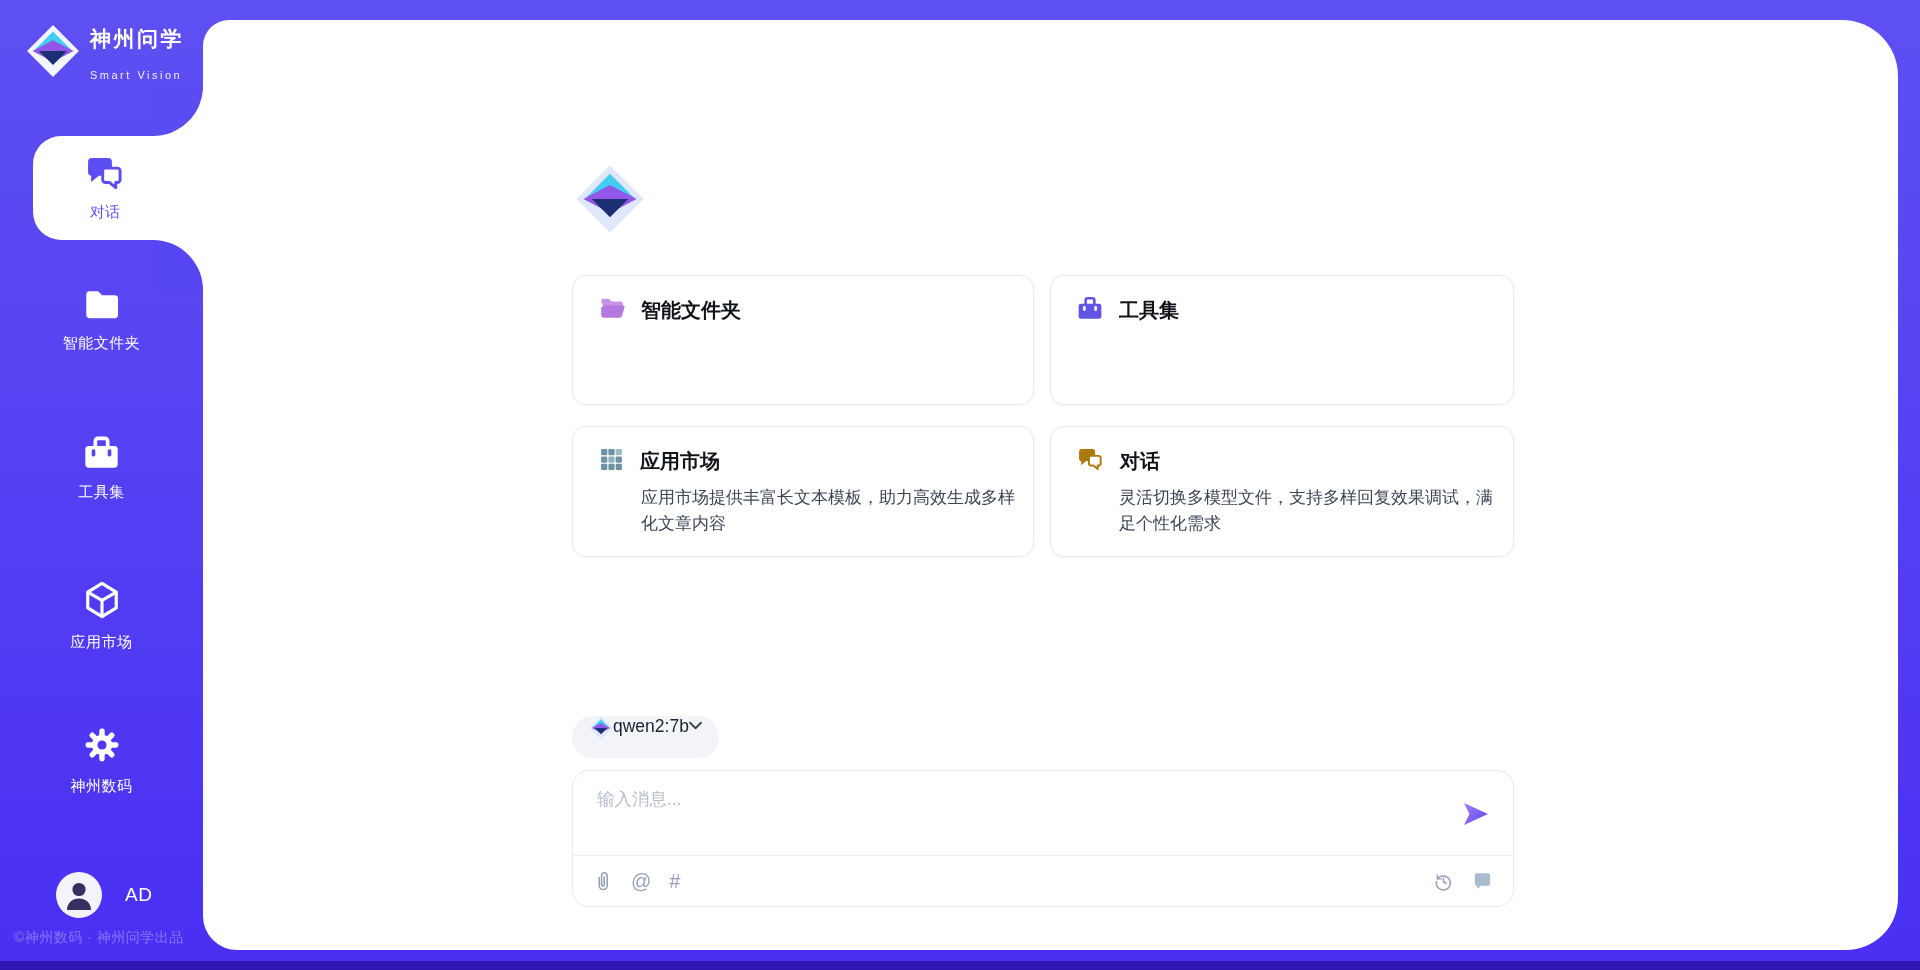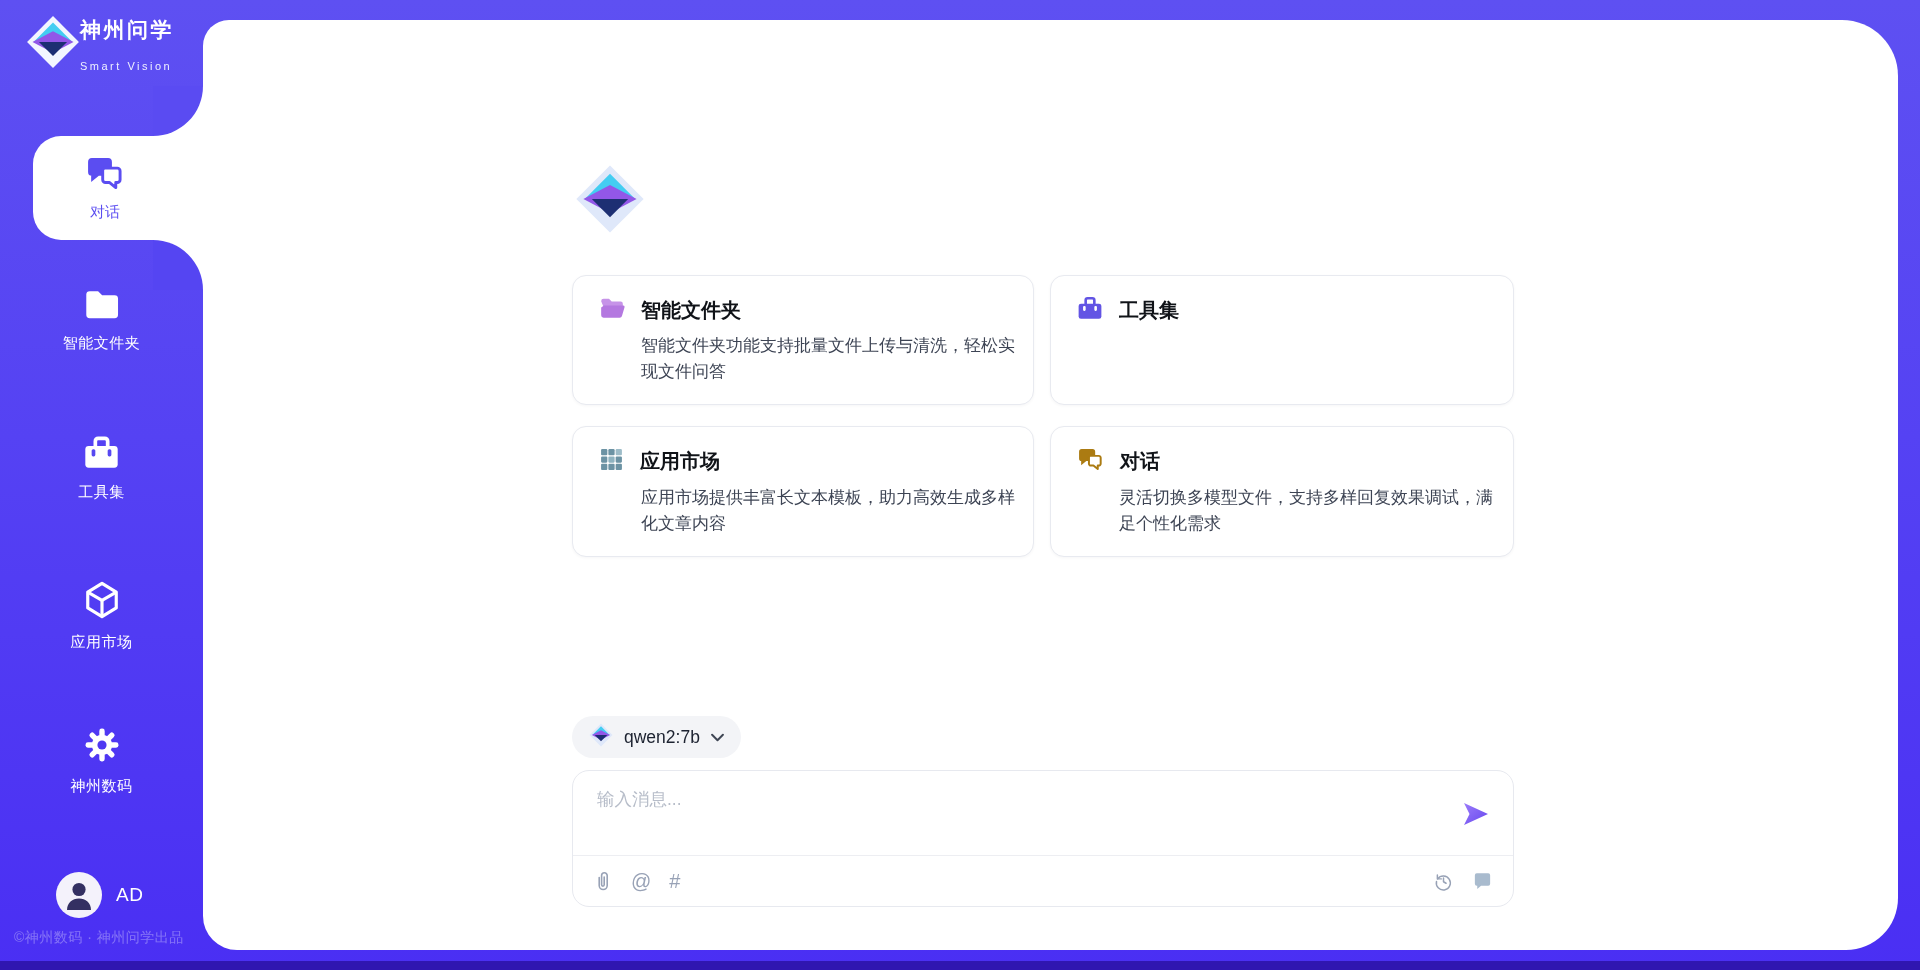--- a/index.html
+++ b/index.html
@@ -6,41 +6,41 @@
   body{font-family:"Liberation Sans","DejaVu Sans",sans-serif;-webkit-font-smoothing:antialiased;}
   .stage{position:relative;width:1920px;height:970px;overflow:hidden;
          background:linear-gradient(180deg,#5e50f2 0%,#5542f3 45%,#4a2ff3 100%);}
   .bottom-band{position:absolute;left:0;right:0;bottom:0;height:9px;background:#2f16b0;}
 
   
   .panel{position:absolute;left:203px;top:20px;width:1695px;height:930px;background:#fff;
          border-radius:26px 56px 52px 34px;}
 
   
-  .logo-block{position:absolute;left:26px;top:15px;display:flex;align-items:center;gap:0;z-index:3;}
+  .logo-block{position:absolute;left:26px;top:24px;display:flex;align-items:center;gap:10px;z-index:3;}
   .logo-text .t{color:#fff;font-size:21px;font-weight:600;letter-spacing:2.5px;}
   .logo-text .s{color:#eef0ff;font-size:11px;letter-spacing:2.5px;margin-top:16px;font-weight:300;}
 
   .tab-active{position:absolute;left:33px;top:136px;width:170px;height:104px;background:#fff;
               border-radius:28px 0 0 28px;z-index:2;display:flex;flex-direction:column;
               align-items:center;justify-content:center;padding-right:26px;box-sizing:border-box;cursor:pointer;}
   .tab-active .lbl{color:#5b4df1;font-size:15px;margin-top:7px;}
   .fillet{position:absolute;left:153px;width:50px;height:50px;background:#fff;z-index:1;}
   .fillet.top{top:86px;}
   .fillet.bottom{top:240px;}
   .fillet .q{width:100%;height:100%;}
   .fillet.top .q{background:#5a4bf2;border-bottom-right-radius:100%;}
   .fillet.bottom .q{background:#5545f2;border-top-right-radius:100%;}
 
   .nav-item{position:absolute;left:0;width:203px;display:flex;flex-direction:column;align-items:center;
             cursor:pointer;z-index:3;}
   .nav-item .lbl{color:#fff;font-size:15px;margin-top:9px;letter-spacing:.5px;}
   .nav-folder{top:288px;} .nav-toolbox{top:436px;} .nav-cube{top:580px;} .nav-gear{top:726px;}
 
-  .user-row{position:absolute;left:56px;top:872px;display:flex;align-items:center;gap:14px;z-index:3;cursor:pointer;}
+  .user-row{position:absolute;left:56px;top:872px;display:flex;align-items:center;gap:23px;z-index:3;cursor:pointer;}
   .avatar{width:46px;height:46px;border-radius:50%;background:#f4f2fb;display:flex;align-items:center;
           justify-content:center;overflow:hidden;}
   .user-name{color:#fff;font-size:19px;font-weight:500;letter-spacing:.5px;}
   .copyright{position:absolute;left:14px;top:929px;color:rgba(255,255,255,.32);font-size:14px;
              letter-spacing:.5px;z-index:3;}
 
   
   .greet-logo{position:absolute;left:575px;top:164px;z-index:4;}
   .greet-title{position:absolute;left:676px;top:188px;font-size:27px;font-weight:700;color:#15181f;z-index:4;letter-spacing:.5px;}
 
@@ -51,21 +51,21 @@
   .card1{left:572px;top:275px;width:462px;height:130px;}
   .card2{left:1050px;top:275px;width:464px;height:130px;}
   .card3{left:572px;top:426px;width:462px;height:131px;}
   .card4{left:1050px;top:426px;width:464px;height:131px;}
   .card-head{display:flex;align-items:center;gap:16px;}
   .card-title{font-size:20px;font-weight:700;color:#101318;}
   .card-desc{margin:9px 0 0 42px;width:374px;font-size:17px;line-height:1.5;color:#3d4454;}
 
   
   .model-pill{position:absolute;left:572px;top:716px;height:42px;border-radius:21px;background:#f3f4f7;
-              display:flex;align-items:center;gap:11px;padding:0 17px;z-index:4;cursor:pointer;}
+              display:flex;align-items:flex-start;padding:0 17px;z-index:4;cursor:pointer;}
   .model-name{font-size:17.5px;color:#1c2230;}
 
   
   .composer{position:absolute;left:572px;top:770px;width:942px;height:137px;background:#fff;
             border:1px solid #e7e9ef;border-radius:17px;box-sizing:border-box;z-index:4;}
   .composer textarea{position:absolute;left:22px;top:14px;width:800px;height:56px;border:none;outline:none;
             resize:none;font-family:inherit;font-size:17.5px;color:#2a2f3a;background:transparent;}
   .composer textarea::placeholder{color:#b7bdc9;}
   .send-btn{position:absolute;right:22px;top:30px;width:30px;height:28px;border:none;background:transparent;
             padding:0;cursor:pointer;}
@@ -194,21 +194,20 @@
   <div class="card card1">
     <div class="card-head">
       <span>
         <svg width="26" height="24" viewBox="0 0 24 21">
           <path d="M2 4.2A2.2 2.2 0 0 1 4.2 2h5l2.5 2.5H20a2 2 0 0 1 2 2V9H4z" fill="#c693e8"></path>
           <path d="M4.6 8.2h17.6a1.4 1.4 0 0 1 1.3 1.8l-2.3 7.9a2.2 2.2 0 0 1-2.1 1.6H4.2A2.2 2.2 0 0 1 2 17.3V10z" fill="#b478e0"></path>
         </svg>
       </span>
       <span class="card-title">智能文件夹</span>
     </div>
-    <div class="card-desc">智能文件夹功能支持批量文件上传与清洗，轻松实现文件问答</div>
   </div>
 
   <div class="card card2">
     <div class="card-head">
       <span>
         <svg width="26" height="25" viewBox="0 0 24 22">
           <rect x="8" y="1.5" width="8" height="7" rx="1.8" fill="none" stroke="#6254e4" stroke-width="2.4"></rect>
           <rect x="1.5" y="6.5" width="21" height="14" rx="2.2" fill="#6254e4"></rect>
           <rect x="5.6" y="8.6" width="2.4" height="4.6" rx="1" fill="#fff"></rect>
           <rect x="16" y="8.6" width="2.4" height="4.6" rx="1" fill="#fff"></rect>

